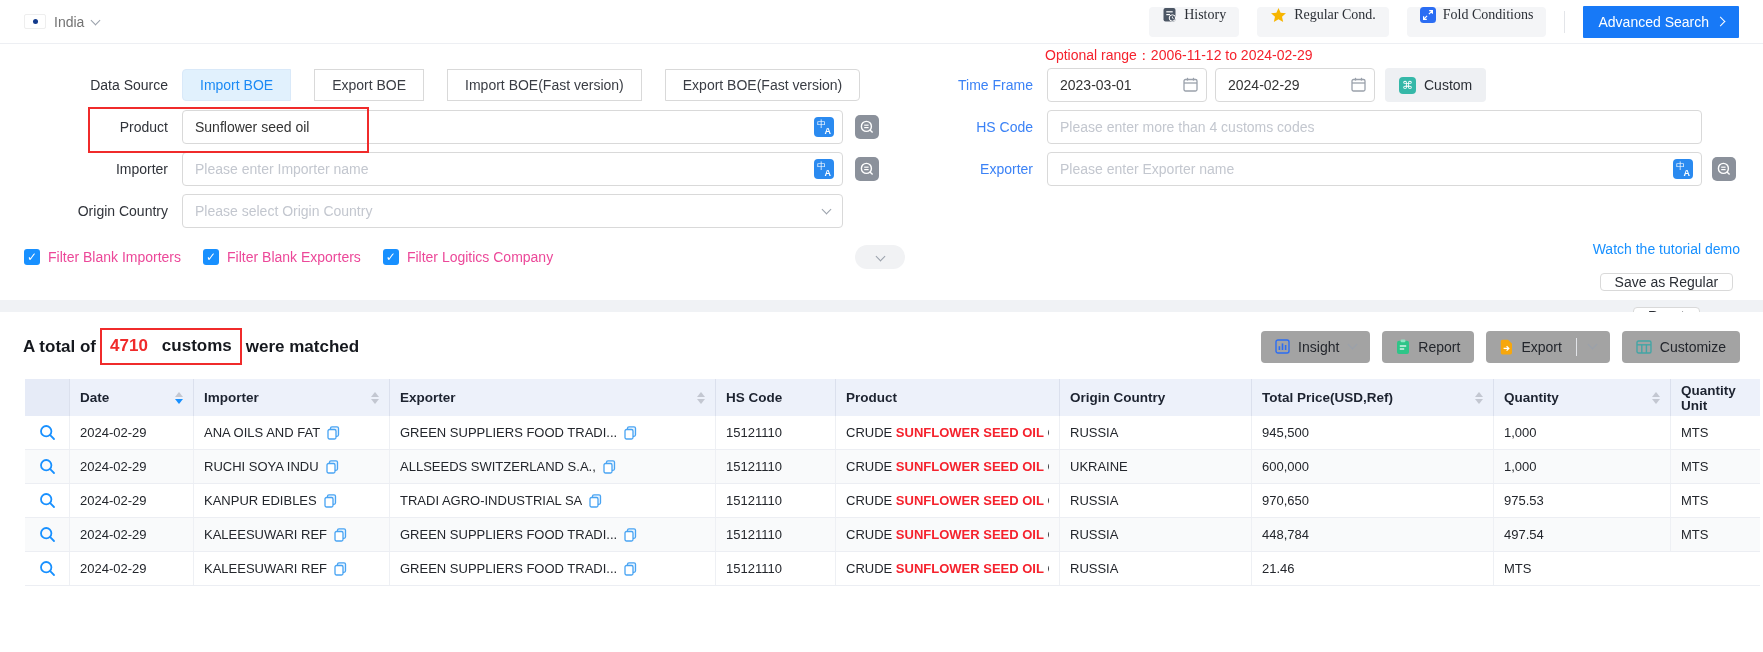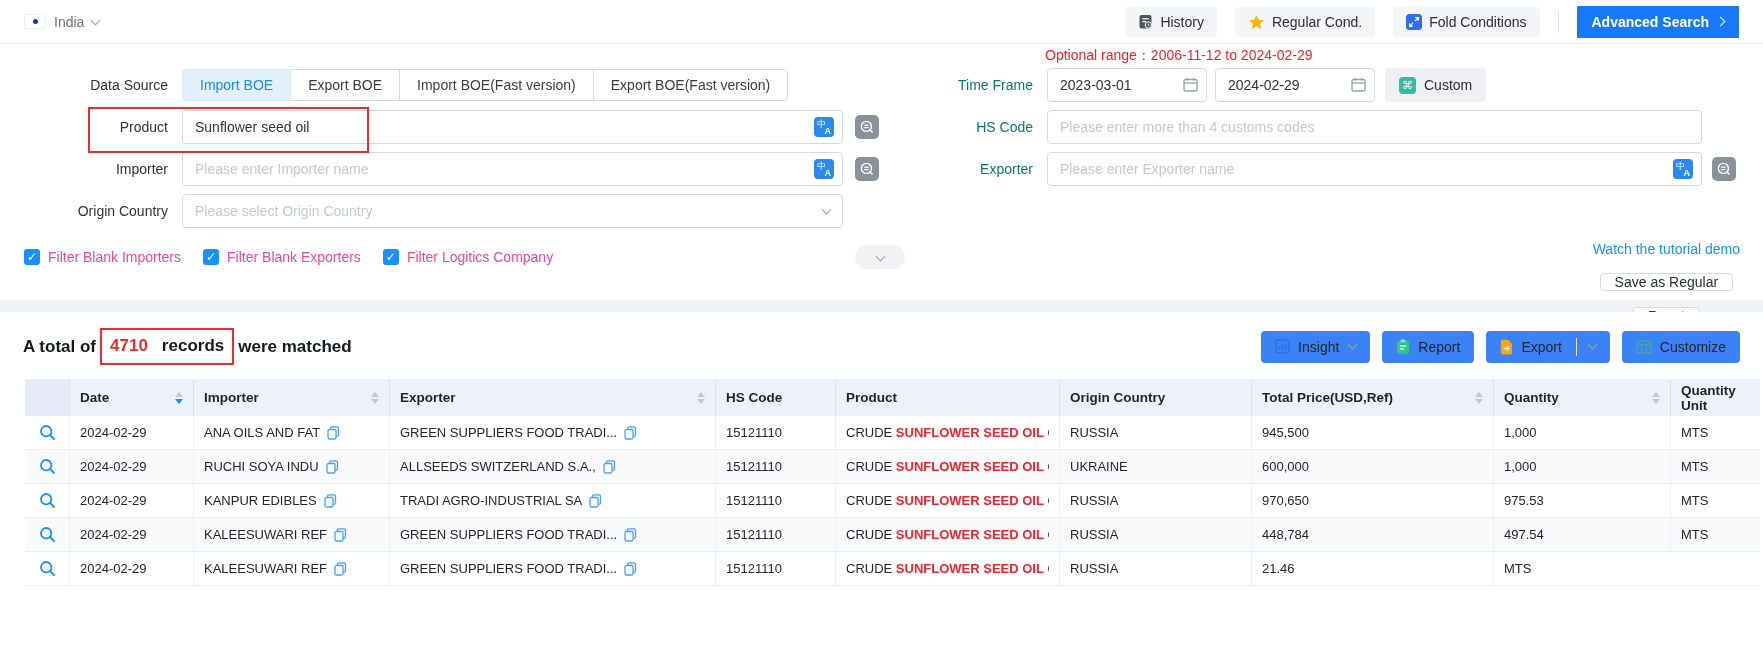--- a/index.html
+++ b/index.html
@@ -8,32 +8,32 @@
   #app { position:relative; width:1763px; height:652px; background:#fff; overflow:hidden; }
 
   
   .topbar { height:44px; display:flex; align-items:center; padding:0 24px; border-bottom:1px solid #edeff3; background:#fff; }
   .flag { width:22px; height:15px; border:1px solid #eee; border-radius:2px; overflow:hidden; position:relative; flex:none; }
   .flag .s1{height:5px;background:#ff9933}.flag .s2{height:5px;background:#fff}.flag .s3{height:5px;background:#138808}
   .flag .chakra{position:absolute;left:50%;top:50%;width:5px;height:5px;margin:-2.5px 0 0 -2.5px;border-radius:50%;background:#123a8c;}
   .country-name { margin-left:8px; font-size:14px; color:#737373; }
   .chev { display:inline-block; width:7px; height:7px; border-right:1.6px solid #9aa1ab; border-bottom:1.6px solid #9aa1ab; transform:rotate(45deg); margin-left:8px; margin-top:-3px; }
   .topbar-right { margin-left:auto; display:flex; align-items:center; gap:18px; }
-  .chipbtn { display:inline-flex; align-items:center; gap:7px; height:30px; padding:0 13px; background:#f4f5f7; border-radius:4px; font-size:14px; color:#2b2f36; cursor:pointer; white-space:nowrap; }
+  .chipbtn { display:inline-flex; gap:7px; height:30px; padding:0 13px; background:#f4f5f7; border-radius:4px; font-size:14px; color:#2b2f36; cursor:pointer; white-space:nowrap;font-family:Liberation Serif, serif; }
   .vdivider { width:1px; height:22px; background:#e3e5e9; }
-  .btn-primary { display:inline-flex; align-items:center; gap:8px; height:32px; padding:0 15px; background:#1779f7; color:#fff; font-size:14px; border-radius:1px; cursor:pointer; white-space:nowrap;font-weight:bold; }
+  .btn-primary { display:inline-flex; align-items:center; gap:8px; height:32px; padding:0 15px; background:#1779f7; color:#fff; font-size:14px; border-radius:1px; cursor:pointer; white-space:nowrap; }
   .chev-right { width:7px; height:7px; border-right:1.8px solid #fff; border-bottom:1.8px solid #fff; transform:rotate(-45deg); margin:0; }
 
   
   .panel { position:relative; padding:24px 0 0 24px; height:256px; background:#fff; }
   .frow { display:flex; align-items:center; margin-bottom:8px; }
   .flabel { flex:none; width:144px; text-align:right; margin-right:14px; font-size:14px; color:#30333a; }
-  .rlabel { flex:none; width:144px; margin-left:10px; text-align:right; margin-right:14px; font-size:14px; color:#0f766e; }
+  .rlabel { flex:none; width:144px; margin-left:10px; text-align:right; margin-right:14px; font-size:14px; color:#3b82f6; }
   .tabzone { flex:none; width:697px; display:flex; align-items:center; }
-  .tabs { display:flex; }
+  .tabs { display:flex;gap:24px; }
   .tab { height:32px; display:flex; align-items:center; padding:0 17px; border:1px solid #d9d9d9; margin-left:-1px; font-size:14px; color:#3a3d44; background:#fff; cursor:pointer; white-space:nowrap; }
   .tab:first-child { border-radius:4px 0 0 4px; margin-left:0; }
   .tab:last-child { border-radius:0 4px 4px 0; }
   .tab.active { background:#e1f1fd; color:#1b8af5; border-color:#d9e9f9; position:relative; }
   .fwrap { position:relative; flex:none; width:661px; }
   .rwrap { position:relative; flex:none; width:655px; }
   .fld { width:100%; height:34px; border:1px solid #d9d9d9; border-radius:4px; padding:0 40px 0 12px; font-size:14px; color:#333; font-family:inherit; outline:none; background:#fff; }
   .fld.noicon { padding-right:12px; }
   .fld::placeholder { color:#c3c7cf; }
   .trans-ico { position:absolute; right:9px; top:7px; width:20px; height:20px; background:#2a8af0; border-radius:4px; cursor:pointer; }
@@ -65,21 +65,21 @@
   .grayband { height:12px; background:#f0f2f5; }
 
   
   .results { position:relative; background:#fff; }
   .results-head { display:flex; align-items:center; padding:16px 23px 12px 23px; }
   .summary { font-size:17px; font-weight:bold; color:#15181e; display:flex; align-items:center; }
   .summary .count { color:#f02b2b; }
   .redbox-count { display:inline-flex; align-items:center; border:2px solid #f02b2b; padding:6px 8px 7px 8px; margin:0 4px; }
   .redbox-count .count { margin-right:14px; }
   .toolbar { margin-left:auto; display:flex; align-items:center; gap:12px; }
-  .tbtn { display:inline-flex; align-items:center; gap:8px; height:32px; padding:0 14px; background:#3b82f6; border-radius:4px; font-size:14px; color:#23262c; cursor:pointer; white-space:nowrap; }
+  .tbtn { display:inline-flex; align-items:center; gap:8px; height:32px; padding:0 14px; background:#a3a3a3; border-radius:4px; font-size:14px; color:#23262c; cursor:pointer; white-space:nowrap; }
   .tbtn .chev { margin-left:2px; margin-top:-4px; }
   .tbtn-split-divider { width:1px; height:18px; background:#e2e4e8; margin:0 2px 0 6px; }
 
   .dtable { margin:2px 0 0 25px; width:1735px; font-size:13px; }
   .hrow, .drow { display:grid; grid-template-columns:45px 124px 196px 326px 120px 224px 192px 242px 177px 1fr; align-items:center; }
   .hrow { background:#edf1fa; height:37px; font-weight:bold; color:#1d2330; }
   .hcell { display:flex; align-items:center; height:100%; padding:0 10px; border-right:1px solid #dbe0ed; font-size:13.5px; }
   .hcell:first-child { background:#e6ebf7; }
   .hcell:last-child { border-right:none; }
   .carets { margin-left:auto; display:flex; flex-direction:column; gap:2px; padding-left:8px; }
@@ -270,21 +270,21 @@
   </div>
 
   <div class="grayband"></div>
 
   <div class="results">
     <div class="results-head">
       <div class="summary">
         <span>A total of</span>
         <span class="redbox-count">
           <span class="count">4710</span>
-          <span>records</span>
+          <span>customs</span>
         </span>
         <span>were matched</span>
       </div>
       <div class="toolbar">
         <span class="tbtn">
           <svg width="15" height="15" viewBox="0 0 15 15">
               <rect x="1" y="1" width="13" height="13" rx="2" fill="none" stroke="#2b6df3" stroke-width="1.4"></rect>
               <line x1="4.4" y1="11" x2="4.4" y2="7.2" stroke="#2b6df3" stroke-width="1.6"></line>
               <line x1="7.5" y1="11" x2="7.5" y2="4.4" stroke="#2b6df3" stroke-width="1.6"></line>
               <line x1="10.6" y1="11" x2="10.6" y2="6" stroke="#2b6df3" stroke-width="1.6"></line>

